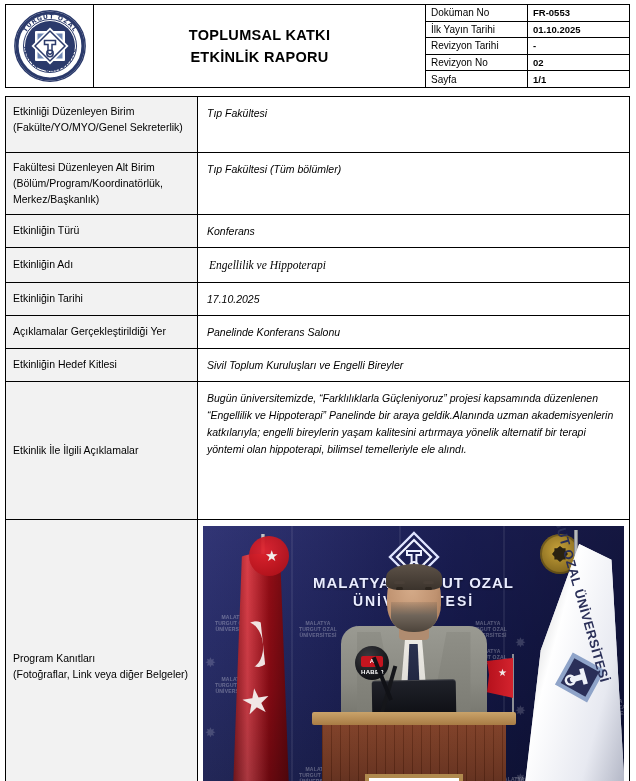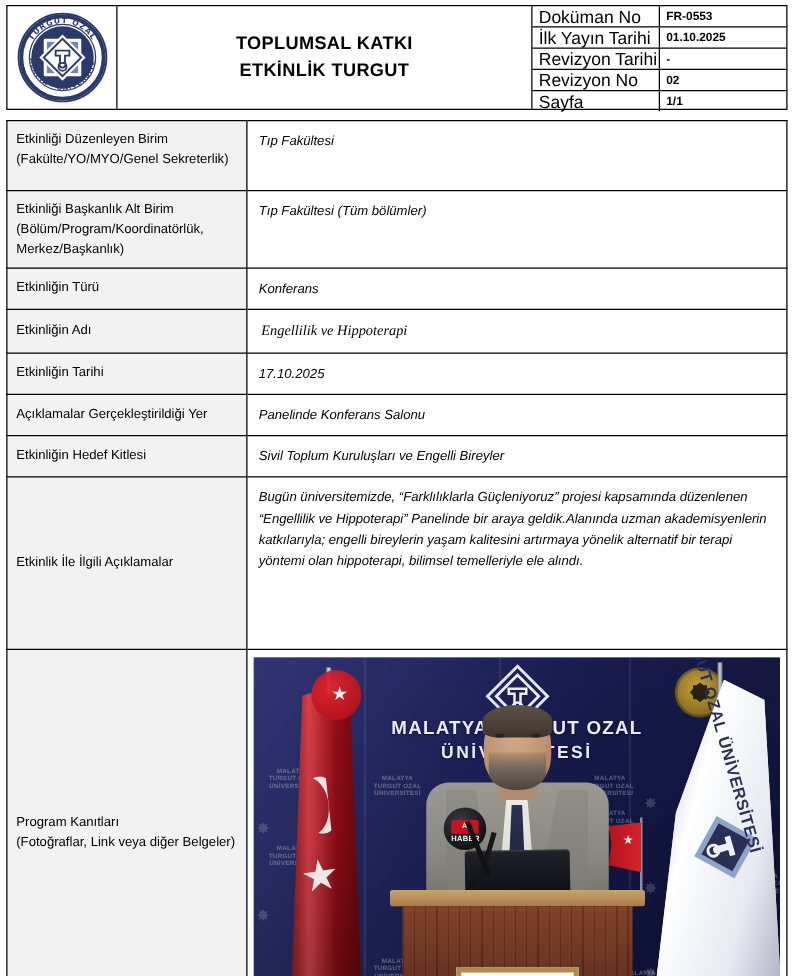--- a/index.html
+++ b/index.html
@@ -38,21 +38,21 @@
     line-height: 1.55;
   }
   .hdr-meta { width: 203px; display: flex; flex-direction: column; box-sizing:border-box; }
   .hdr-meta .mrow {
     flex: 1; display: flex; border-bottom: 1px solid #000;
     box-sizing: border-box;
   }
   .hdr-meta .mrow:last-child { border-bottom: none; }
   .hdr-meta .mk {
     width: 102px; border-right: 1px solid #000;
-    font-size: 14px; padding: 0 0 0 5px;
+    font-size: 10px; padding: 0 16px 0 5px;
     display: flex; align-items: center; box-sizing: border-box;
   }
   .hdr-meta .mv {
     flex: 1; font-size: 9.5px; font-weight: bold; padding: 0 0 0 5px;
     display: flex; align-items: center; box-sizing: border-box;
   }
 
   
   .seal { position: relative; width: 74px; height: 74px; }
   .seal svg { display:block; }
@@ -348,21 +348,21 @@
           </text>
           <text font-family="DejaVu Sans, sans-serif" font-size="5.4" font-weight="bold" fill="#2b3a6b" letter-spacing="0.7">
             <textPath href="#arcBot" startOffset="50%" text-anchor="middle">MALATYA · ÜNİVERSİTESİ</textPath>
           </text>
         </svg>
       </div>
     </div>
 
     <div class="hdr-title">
       <div class="line">TOPLUMSAL KATKI</div>
-      <div class="line">ETKİNLİK TURGUT</div>
+      <div class="line">ETKİNLİK RAPORU</div>
     </div>
 
     <div class="hdr-meta">
       <div class="mrow">
         <div class="mk">Doküman No</div>
         <div class="mv">FR-0553</div>
       </div>
       <div class="mrow">
         <div class="mk">İlk Yayın Tarihi</div>
         <div class="mv">01.10.2025</div>
@@ -387,21 +387,21 @@
       <tr style="height:56px">
         <td class="lbl">
           <b>Etkinliği Düzenleyen Birim</b>
           <span class="sub">(Fakülte/YO/MYO/Genel Sekreterlik)</span>
         </td>
         <td class="val">Tıp Fakültesi</td>
       </tr>
 
       <tr style="height:56px">
         <td class="lbl">
-          <b>Etkinliği Başkanlık Alt Birim</b>
+          <b>Fakültesi Düzenleyen Alt Birim</b>
           <span class="sub">(Bölüm/Program/Koordinatörlük, Merkez/Başkanlık)</span>
         </td>
         <td class="val">Tıp Fakültesi (Tüm bölümler)</td>
       </tr>
 
       <tr style="height:31px">
         <td class="lbl mid">
           <b>Etkinliğin Türü</b>
         </td>
         <td class="val">Konferans</td>

